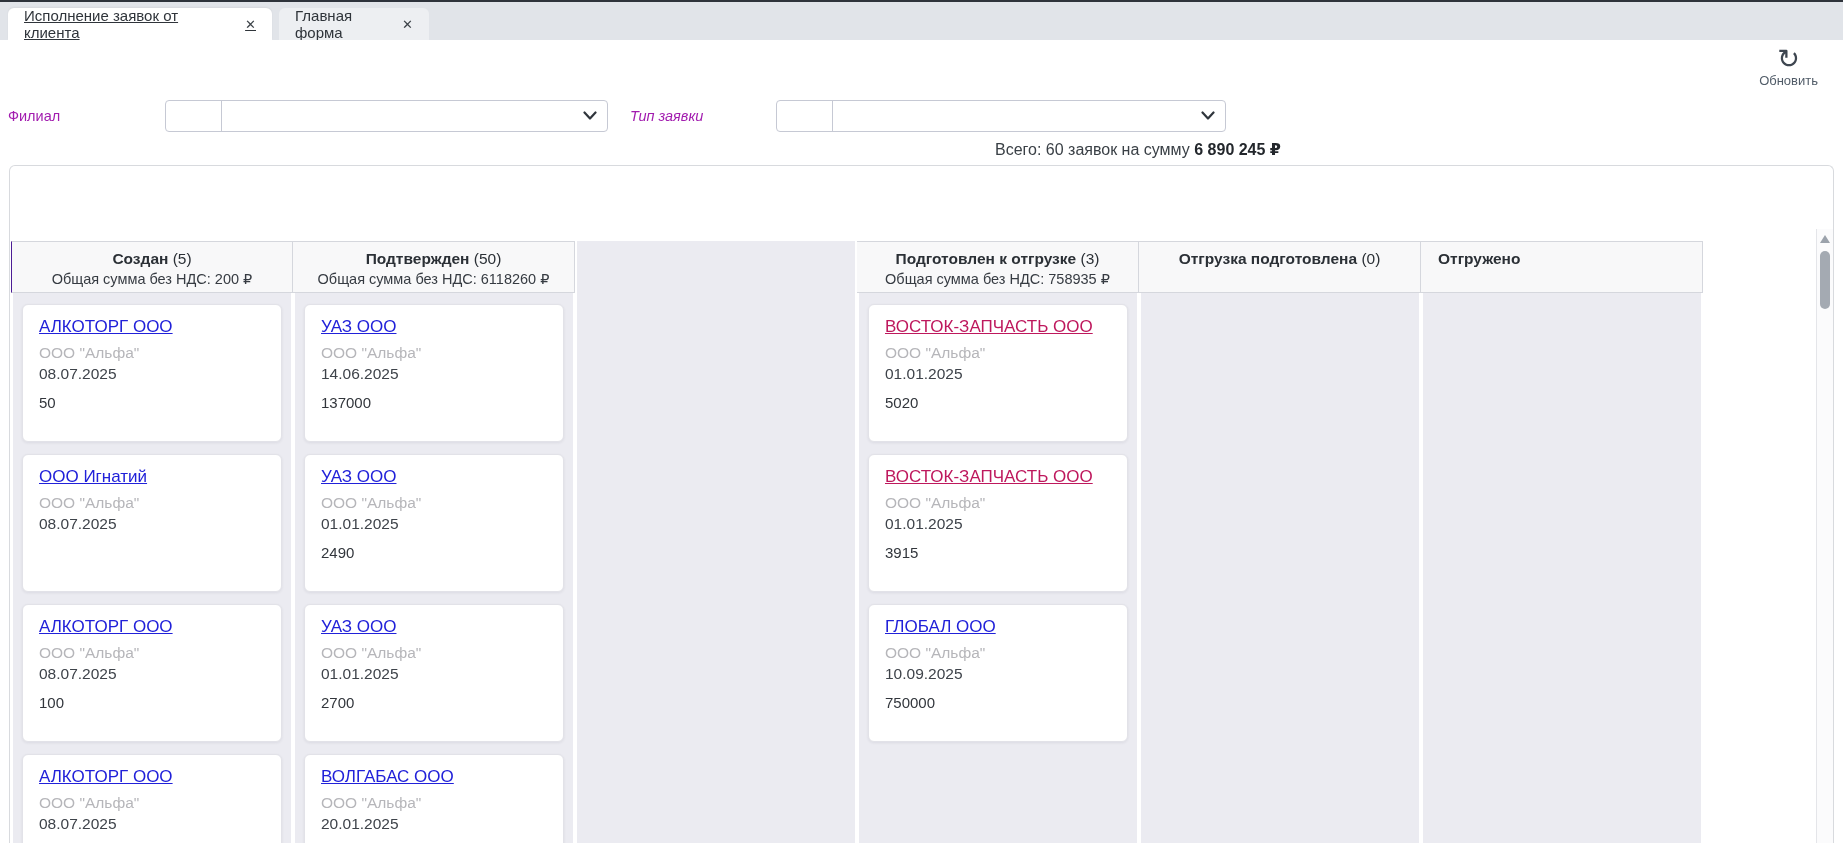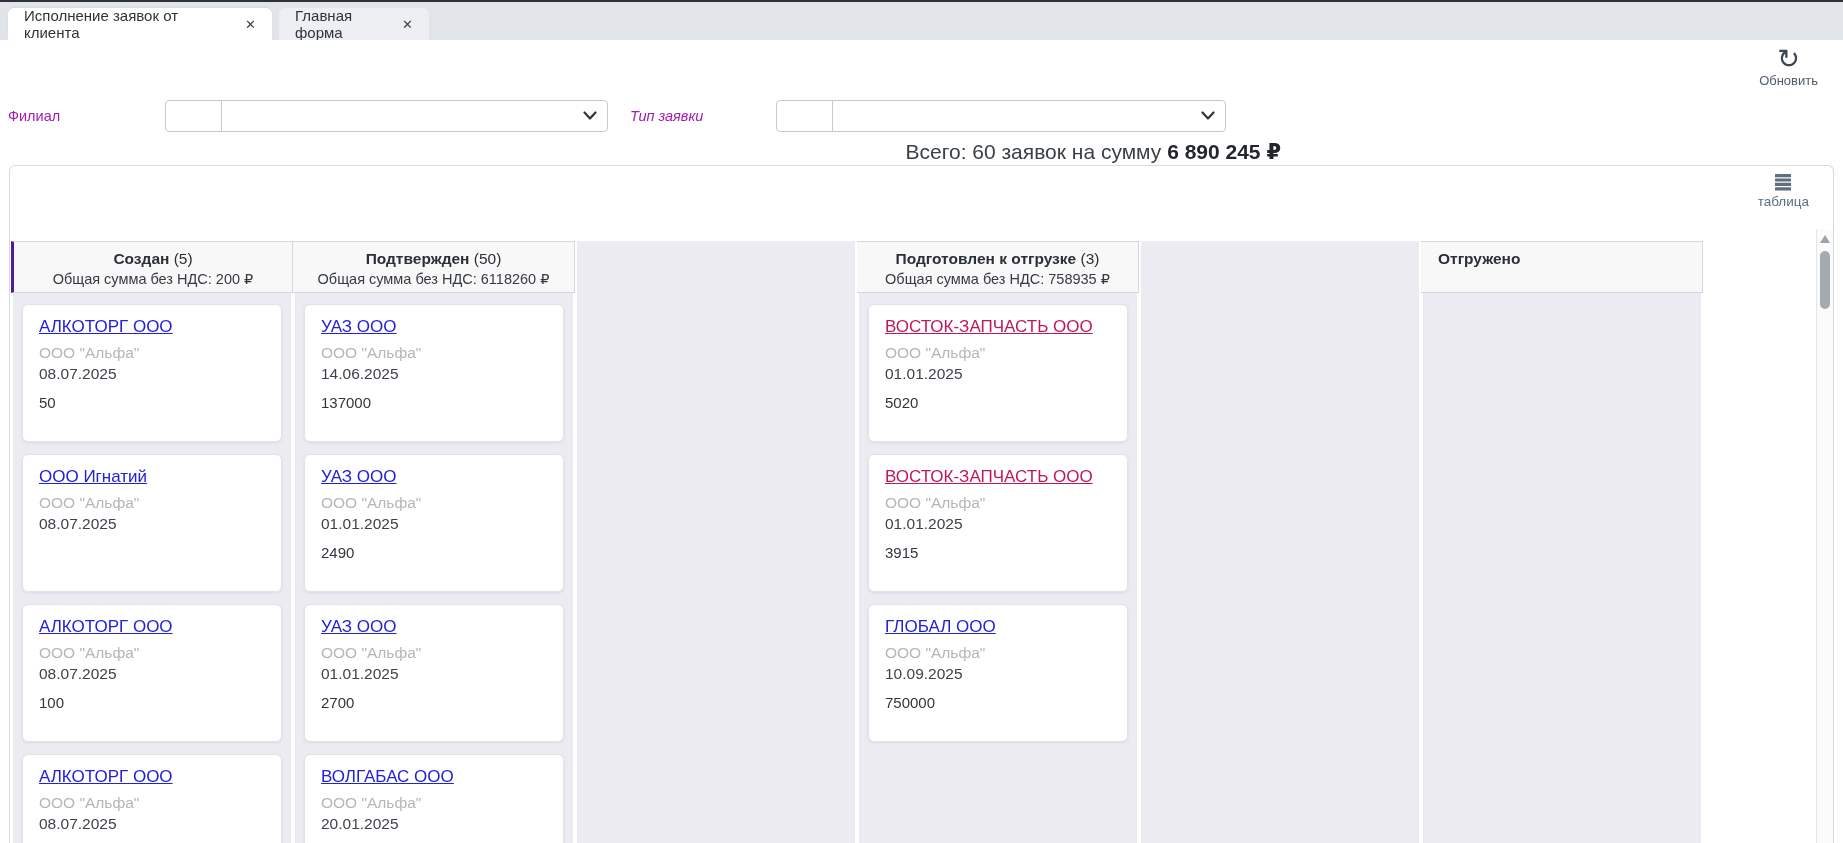--- a/index.html
+++ b/index.html
@@ -3,21 +3,21 @@
 <meta charset="utf-8">
 <style>
   * { margin:0; padding:0; box-sizing:border-box; }
   html,body { width:1843px; height:843px; background:#ffffff; overflow:hidden;
               font-family:"Liberation Sans","DejaVu Sans",sans-serif; color:#33383e; }
 
   
   .tabbar { position:relative; height:40px; background:#e1e4e9; border-top:2px solid #2e333b; }
   .tab { position:absolute; top:6px; bottom:0; display:flex; align-items:center; gap:16px;
          padding:0 16px; border-radius:6px 6px 0 0; font-size:15px; color:#2f343a; cursor:default; }
-  .tab.active { left:8px; width:264px; background:#ffffff; box-shadow:0 -1px 2px rgba(0,0,0,.05); }
+  .tab.active { left:8px; width:264px; background:#ffffff; box-shadow:0 -1px 2px rgba(0,0,0,.05);text-decoration:underline; }
   .tab.inactive { left:279px; width:150px; background:#edeff2; }
   .tab-close { font-size:13px; font-weight:bold; color:#3c4248; margin-left:auto; }
 
   
   .toolbar { position:relative; height:60px; background:#ffffff; }
   .refresh-btn { position:absolute; top:5px; right:25px; display:flex; flex-direction:column;
                  align-items:center; gap:0; border:none; background:none; cursor:pointer; }
   .refresh-glyph { font-size:27px; line-height:28px; color:#3e4650; }
   .refresh-label { font-size:13px; color:#515c68; }
 
@@ -28,37 +28,37 @@
   .lbl-type { left:630px;font-style:italic; }
   .combo { position:absolute; top:0; height:32px; background:#fff; border:1px solid #c6c9d4;
            border-radius:4px; display:flex; align-items:stretch; }
   .combo-branch { left:165px; width:443px; }
   .combo-type { left:776px; width:450px; }
   .combo-cell { width:56px; border-right:1px solid #c6c9d4; }
   .combo-main { flex:1; position:relative; }
   .combo-arrow { position:absolute; right:10px; top:10px; width:14px; height:10px; cursor:pointer; }
 
   
-  .summary-row { height:32px; width:1281px; text-align:right; font-size:21px; color:#3a4046;
+  .summary-row { height:32px; width:1281px; text-align:right; font-size:16px; color:#3a4046;
                  padding-top:7px; white-space:nowrap; }
   .summary-total { font-weight:bold; color:#23272c; }
 
   
   .panel { position:absolute; left:9px; right:9px; top:165px; bottom:0; background:#ffffff;
            border:1px solid #d8dade; border-bottom:none; border-radius:6px 6px 0 0; overflow:hidden; }
   .panel-top { position:relative; height:75px; }
   .tableview-btn { position:absolute; top:7px; right:24px; display:flex; flex-direction:column;
                    align-items:center; gap:3px; background:none; border:none; cursor:pointer; }
   .tableview-label { font-size:13.5px; color:#5d6e80; }
 
   .board { position:absolute; left:1px; right:17px; top:75px; bottom:0; display:flex; overflow:hidden; }
   .col { width:282px; flex:none; display:flex; flex-direction:column; }
   .col-head { height:52px; background:#f8f8f9; border-top:1px solid #d5d7dd; border-bottom:1px solid #d5d7dd;
               border-right:1px solid #d5d7dd; text-align:center; padding-top:8px; overflow:hidden; }
-  .col:first-child .col-head { border-left:3px solid #4c1d95; }
+  .col:first-child .col-head { border-left:1px solid #4c1d95; }
   .col:last-child .col-head { text-align:left; padding-left:17px; }
   .col-title { font-size:15.5px; font-weight:bold; color:#2b3036; white-space:nowrap; }
   .col-count { font-weight:400; }
   .col-sub { font-size:14.5px; color:#363b42; margin-top:3px; white-space:nowrap; }
   .col-body { flex:1; margin:0 2px; background:#ebebf1; padding-top:11px; overflow:hidden; }
 
   .card { height:138px; margin:0 9px 12px; background:#ffffff; border:1px solid #e2e2e8;
           border-radius:6px; box-shadow:0 1px 3px rgba(40,40,60,.08); padding:12px 16px; cursor:pointer; }
   .client-link { font-size:17px; text-decoration:underline; display:inline-block; margin-bottom:5px;
                  white-space:nowrap; }
@@ -119,31 +119,20 @@
     </div>
   </div>
 </div>
 
 <div class="summary-row">
   <span>Всего: 60 заявок на сумму</span>
   <span class="summary-total">6 890 245 ₽</span>
 </div>
 
 <div class="panel">
-  <div class="panel-top">
-    <button class="tableview-btn">
-      <svg width="20" height="18" viewBox="0 0 20 18">
-        <rect x="2" y="1" width="16" height="3.2" rx="0.5" fill="#5d6e80"></rect>
-        <rect x="2" y="5.4" width="16" height="3.2" rx="0.5" fill="#5d6e80"></rect>
-        <rect x="2" y="9.8" width="16" height="3.2" rx="0.5" fill="#5d6e80"></rect>
-        <rect x="2" y="14.2" width="16" height="3.2" rx="0.5" fill="#5d6e80"></rect>
-      </svg>
-      <span class="tableview-label">таблица</span>
-    </button>
-  </div>
 
   <div class="board">
   <div class="col">
     <div class="col-head">
       <div class="col-title"><span>Создан</span><span class="col-count"> (5)</span></div>
       <div class="col-sub">Общая сумма без НДС: 200 ₽</div>
     </div>
     <div class="col-body">
   <div class="card">
     <a class="client-link lnk-blue" href="#">АЛКОТОРГ ООО</a>
@@ -239,20 +228,24 @@
     <a class="client-link lnk-blue" href="#">ГЛОБАЛ ООО</a>
     <div class="card-org">ООО "Альфа"</div>
     <div class="card-date">10.09.2025</div>
     <div class="card-amount">750000</div>
   </div>
 </div>
   </div>
 
 
   <div class="col">
+    <div class="col-head">
+      <div class="col-title"><span>Отгрузка подготовлена</span><span class="col-count"> (0)</span></div>
+      <div class="col-sub"></div>
+    </div>
     <div class="col-body"></div>
   </div>
 
   <div class="col">
     <div class="col-head">
       <div class="col-title"><span>Отгружено</span><span class="col-count"></span></div>
       <div class="col-sub"></div>
     </div>
     <div class="col-body"></div>
   </div>

